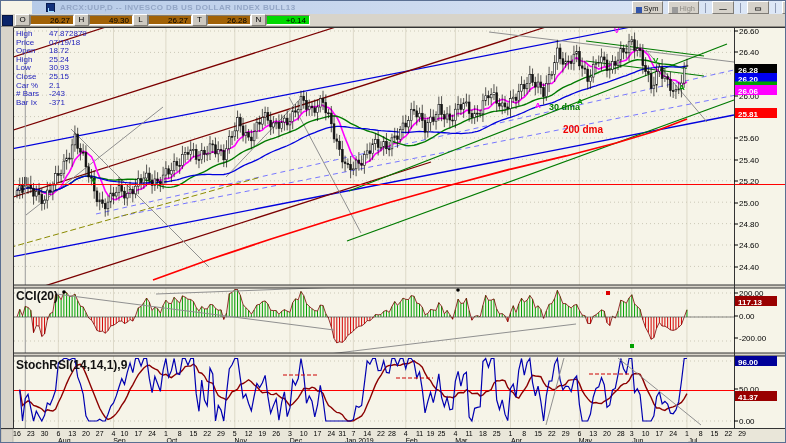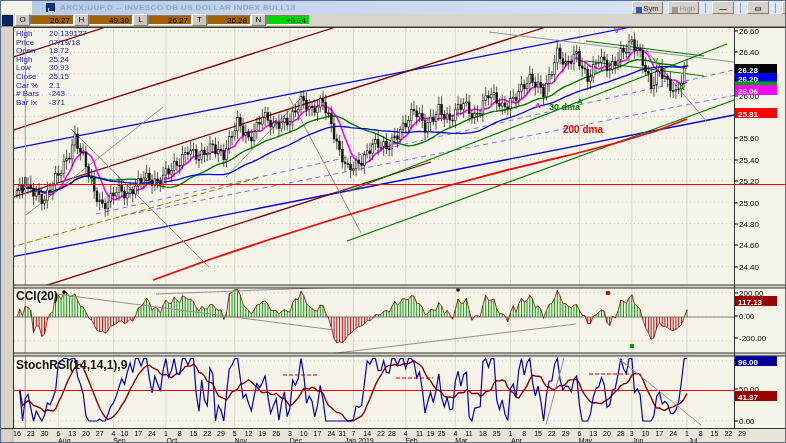--- a/index.html
+++ b/index.html
@@ -1040,21 +1040,21 @@
       <text x="358.35400000000004" y="442" font-size="7" fill="#000" text-anchor="middle">Jan 2019</text>
       <text x="410.737" y="442" font-size="7" fill="#000" text-anchor="middle">Feb</text>
       <text x="460.363" y="442" font-size="7" fill="#000" text-anchor="middle">Mar</text>
       <text x="515.503" y="442" font-size="7" fill="#000" text-anchor="middle">Apr</text>
       <text x="584.428" y="442" font-size="7" fill="#000" text-anchor="middle">May</text>
       <text x="636.811" y="442" font-size="7" fill="#000" text-anchor="middle">Jun</text>
       <text x="691.951" y="442" font-size="7" fill="#000" text-anchor="middle">Jul</text>
     </svg>
 
   <div id="datawindow">
-      <div class="dw-row"><span class="l">High</span><span class="v">20.139127</span></div>
+      <div class="dw-row"><span class="l">High</span><span class="v">47.872879</span></div>
       <div class="dw-row"><span class="l">Price</span><span class="v">07/19/18</span></div>
       <div class="dw-row"><span class="l">Open</span><span class="v">18.72</span></div>
       <div class="dw-row"><span class="l">High</span><span class="v">25.24</span></div>
       <div class="dw-row"><span class="l">Low</span><span class="v">30.93</span></div>
       <div class="dw-row"><span class="l">Close</span><span class="v">25.15</span></div>
       <div class="dw-row"><span class="l">Car %</span><span class="v">2.1</span></div>
       <div class="dw-row"><span class="l"># Bars</span><span class="v">-243</span></div>
       <div class="dw-row"><span class="l">Bar Ix</span><span class="v">-371</span></div>
     </div>
   <div id="cci-label" class="panel-label">CCI(20)</div>

